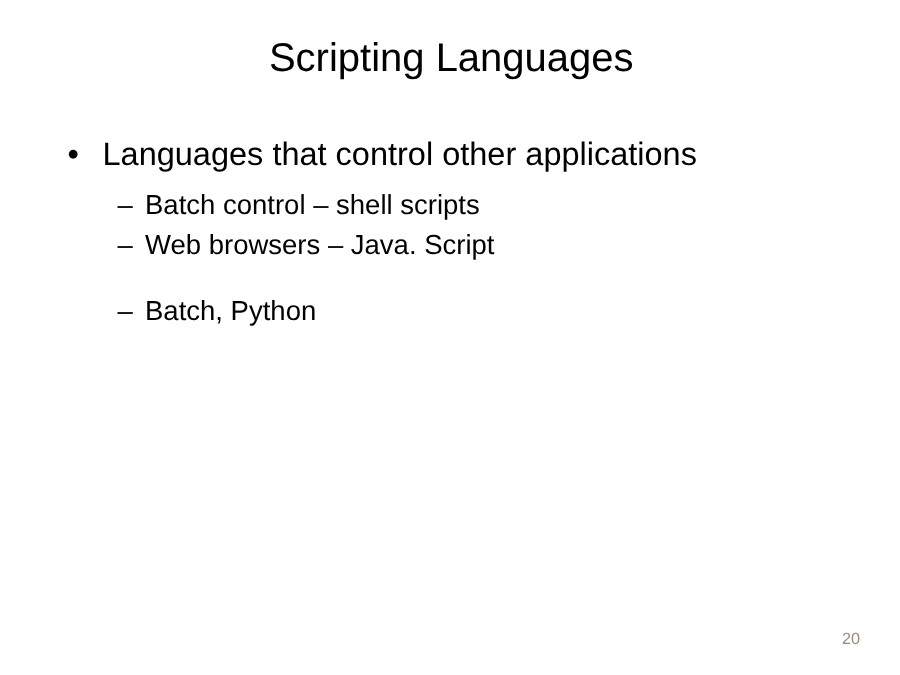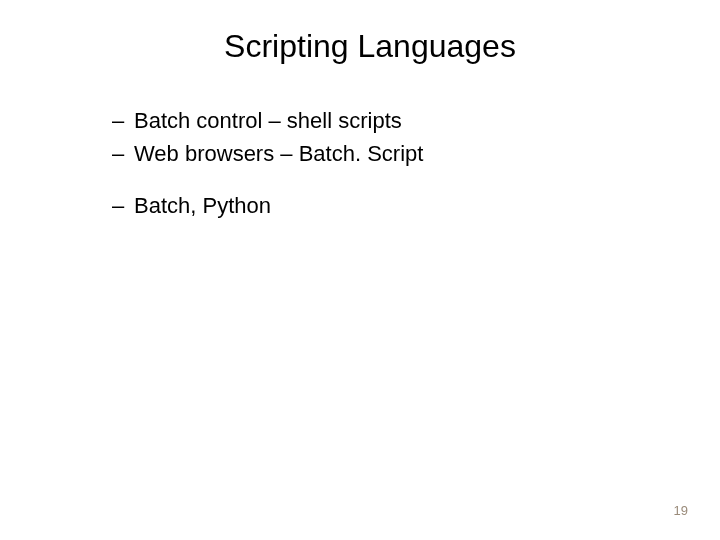--- a/index.html
+++ b/index.html
@@ -8,21 +8,21 @@
       height: 540px;
       background: #ffffff;
       font-family: Arial, Helvetica, sans-serif;
       color: #000000;
       position: relative;
       overflow: hidden;
     }
     .slide {
       width: 100%;
       height: 100%;
-      padding: 28px 40px 30px 60px;
+      padding: 28px 40px 30px 42px;
       position: relative;
     }
     .title {
       font-family: Verdana, Geneva, sans-serif;
       font-size: 32px;
       font-weight: 400;
       text-align: center;
       margin-bottom: 42px;
       letter-spacing: 0px;
     }
@@ -68,31 +68,34 @@
       color: #9a8b7a;
       font-family: Arial, sans-serif;
     }
   </style>
 </head>
 <body>
 
 <div class="slide">
   <h1 class="title">Scripting Languages</h1>
 
+  <div class="bullet-level1">
+    <span>Languages that control other applications</span>
+  </div>
 
   <div class="sub-group">
     <div class="bullet-level2">
       <span>Batch control – shell scripts</span>
     </div>
     <div class="bullet-level2">
-      <span>Web browsers – Batch. Script</span>
+      <span>Web browsers – Java. Script</span>
     </div>
   </div>
 
 
   <div class="sub-group">
     <div class="bullet-level2">
       <span>Batch, Python</span>
     </div>
   </div>
 
-  <div class="page-number">19</div>
+  <div class="page-number">20</div>
 </div>
 
 </body></html>

